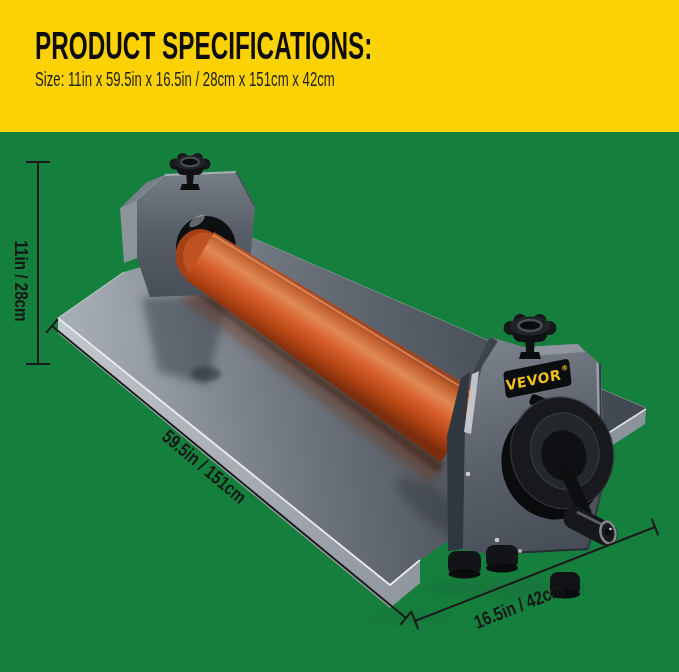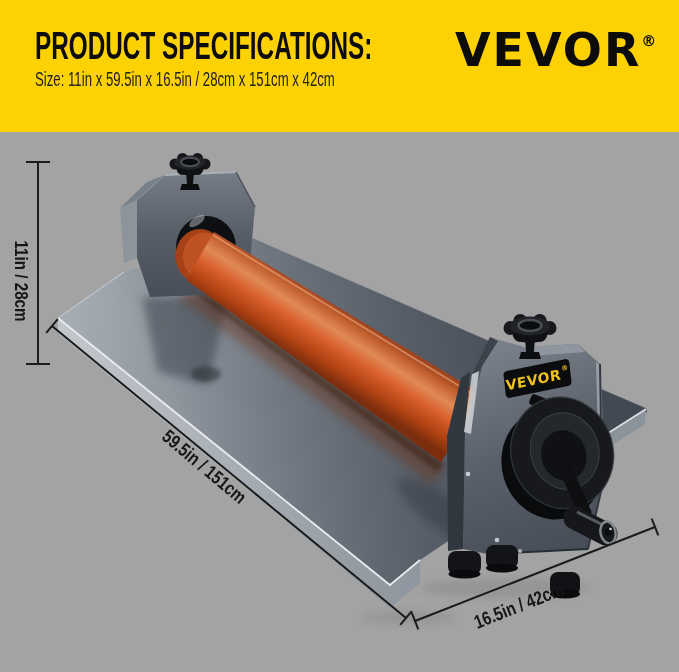--- a/index.html
+++ b/index.html
@@ -1,16 +1,16 @@
 <!DOCTYPE html>
 <html><head>
 <meta charset="utf-8">
 <style>
   html,body{margin:0;padding:0;background:#fff;}
-  .stage{position:relative;width:679px;height:672px;background:#a3a3a3;overflow:hidden;
+  .stage{position:relative;width:679px;height:672px;background:#15803d;overflow:hidden;
          font-family:"Liberation Sans",sans-serif;}
   
   .banner{position:absolute;left:0;top:0;width:679px;height:132px;background:#FCD205;}
   .spec-title{position:absolute;left:35px;top:27px;font-size:38px;line-height:1;font-weight:700;
               color:#0d0d0d;white-space:nowrap;transform:scaleX(0.64);transform-origin:0 0;
               letter-spacing:0px;}
   .size-line{position:absolute;left:35px;top:69px;font-size:20px;line-height:1;font-weight:400;
              color:#222;white-space:nowrap;transform:scaleX(0.66);transform-origin:0 0;}
   .brand{position:absolute;left:455px;top:27px;font-family:"DejaVu Sans",sans-serif;
          font-weight:700;font-size:46px;line-height:1;color:#0c0c0c;letter-spacing:2px;
@@ -32,21 +32,20 @@
   .dim-depth{left:519px;top:606px;transform:translate(-50%,-50%) rotate(-21.5deg) scaleX(0.8);}
 </style>
 </head>
 <body>
 
 <div class="stage">
 
   <header class="banner">
     <div class="spec-title">PRODUCT SPECIFICATIONS:</div>
     <div class="size-line">Size: 11in x 59.5in x 16.5in / 28cm x 151cm x 42cm</div>
-    <div class="brand"><span>VEVOR</span><sup>®</sup></div>
   </header>
 
   <svg class="art" width="679" height="540" viewBox="0 132 679 540" xmlns="http://www.w3.org/2000/svg">
     <defs>
       <linearGradient id="tableTop" gradientUnits="userSpaceOnUse" x1="60" y1="340" x2="650" y2="380">
         <stop offset="0" stop-color="#a8aeb5"></stop>
         <stop offset="0.35" stop-color="#7d848d"></stop>
         <stop offset="0.72" stop-color="#565d66"></stop>
         <stop offset="1" stop-color="#454c55"></stop>
       </linearGradient>

